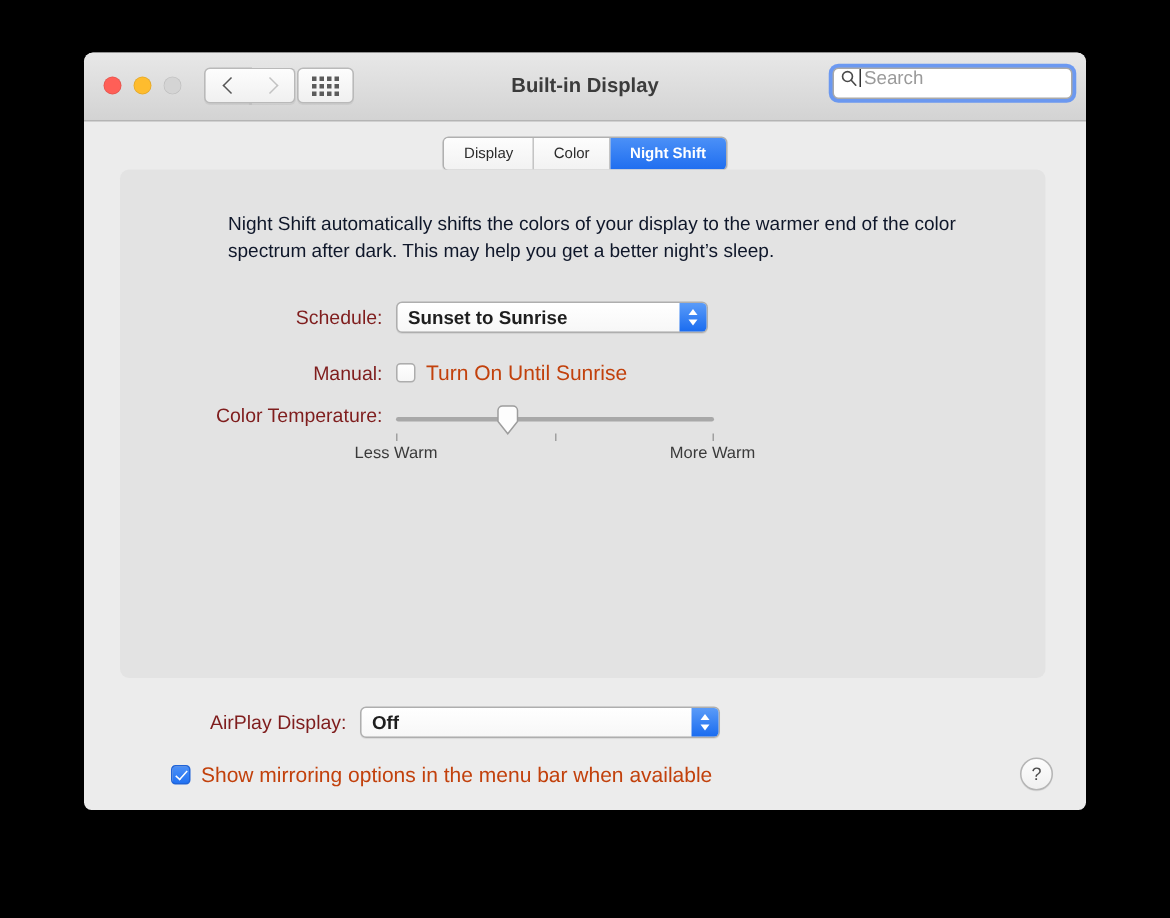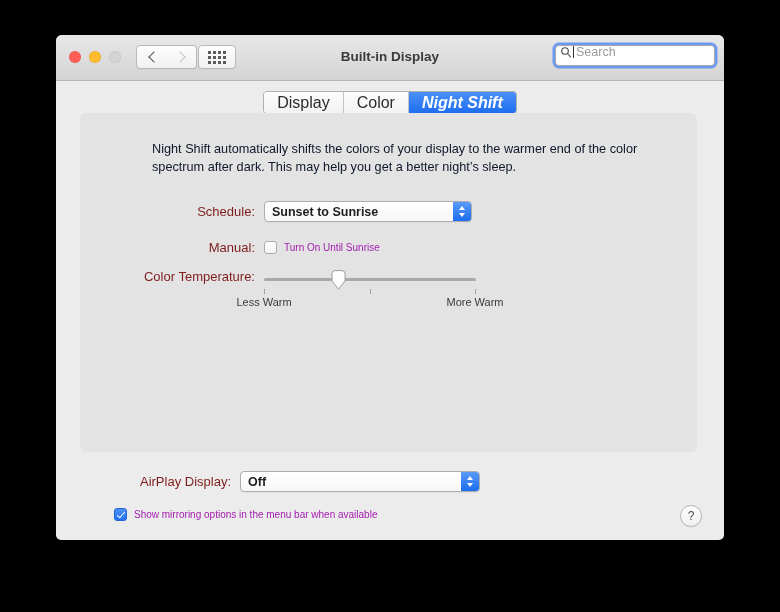--- a/index.html
+++ b/index.html
@@ -126,26 +126,26 @@
     height: 21px;
     border: 1px solid #b0b0b0;
     border-radius: 4px;
     overflow: hidden;
     box-shadow: 0 0.5px 0.5px rgba(0,0,0,0.07);
   }
   .tab {
     padding: 0 13px;
     display: flex;
     align-items: center;
-    font-size: 16px;
+    font-size: 10px;
     color: #2b2b2b;
     background: linear-gradient(to bottom, #fdfdfd 0%, #f2f2f2 100%);
     border-right: 1px solid #c4c4c4;
   }
-  .tab:last-child { border-right: none; font-style: italic; }
+  .tab:last-child { border-right: none; }
   .tab.selected {
     background: linear-gradient(to bottom, #4b90f7 0%, #1f6ef0 100%);
     color: #ffffff;
     font-weight: bold;
   }
 
   
   #panel {
     position: absolute;
     left: 24px;
@@ -239,22 +239,22 @@
   .cbox.checked::after {
     content: "";
     position: absolute;
     left: 4px; top: 1px;
     width: 3px; height: 7px;
     border: solid #fff;
     border-width: 0 1.8px 1.8px 0;
     transform: rotate(42deg);
   }
   .cbox-label {
-    font-size: 10px;
-    color: #a21caf;
+    font-size: 14px;
+    color: #c2410c;
     margin-left: 7px;
   }
 
   
   #slider-area { position: relative; width: 212px; }
   #slider-track {
     position: absolute;
     left: 0; top: 9px;
     width: 212px; height: 3px;
     background: #a8a8a8;

